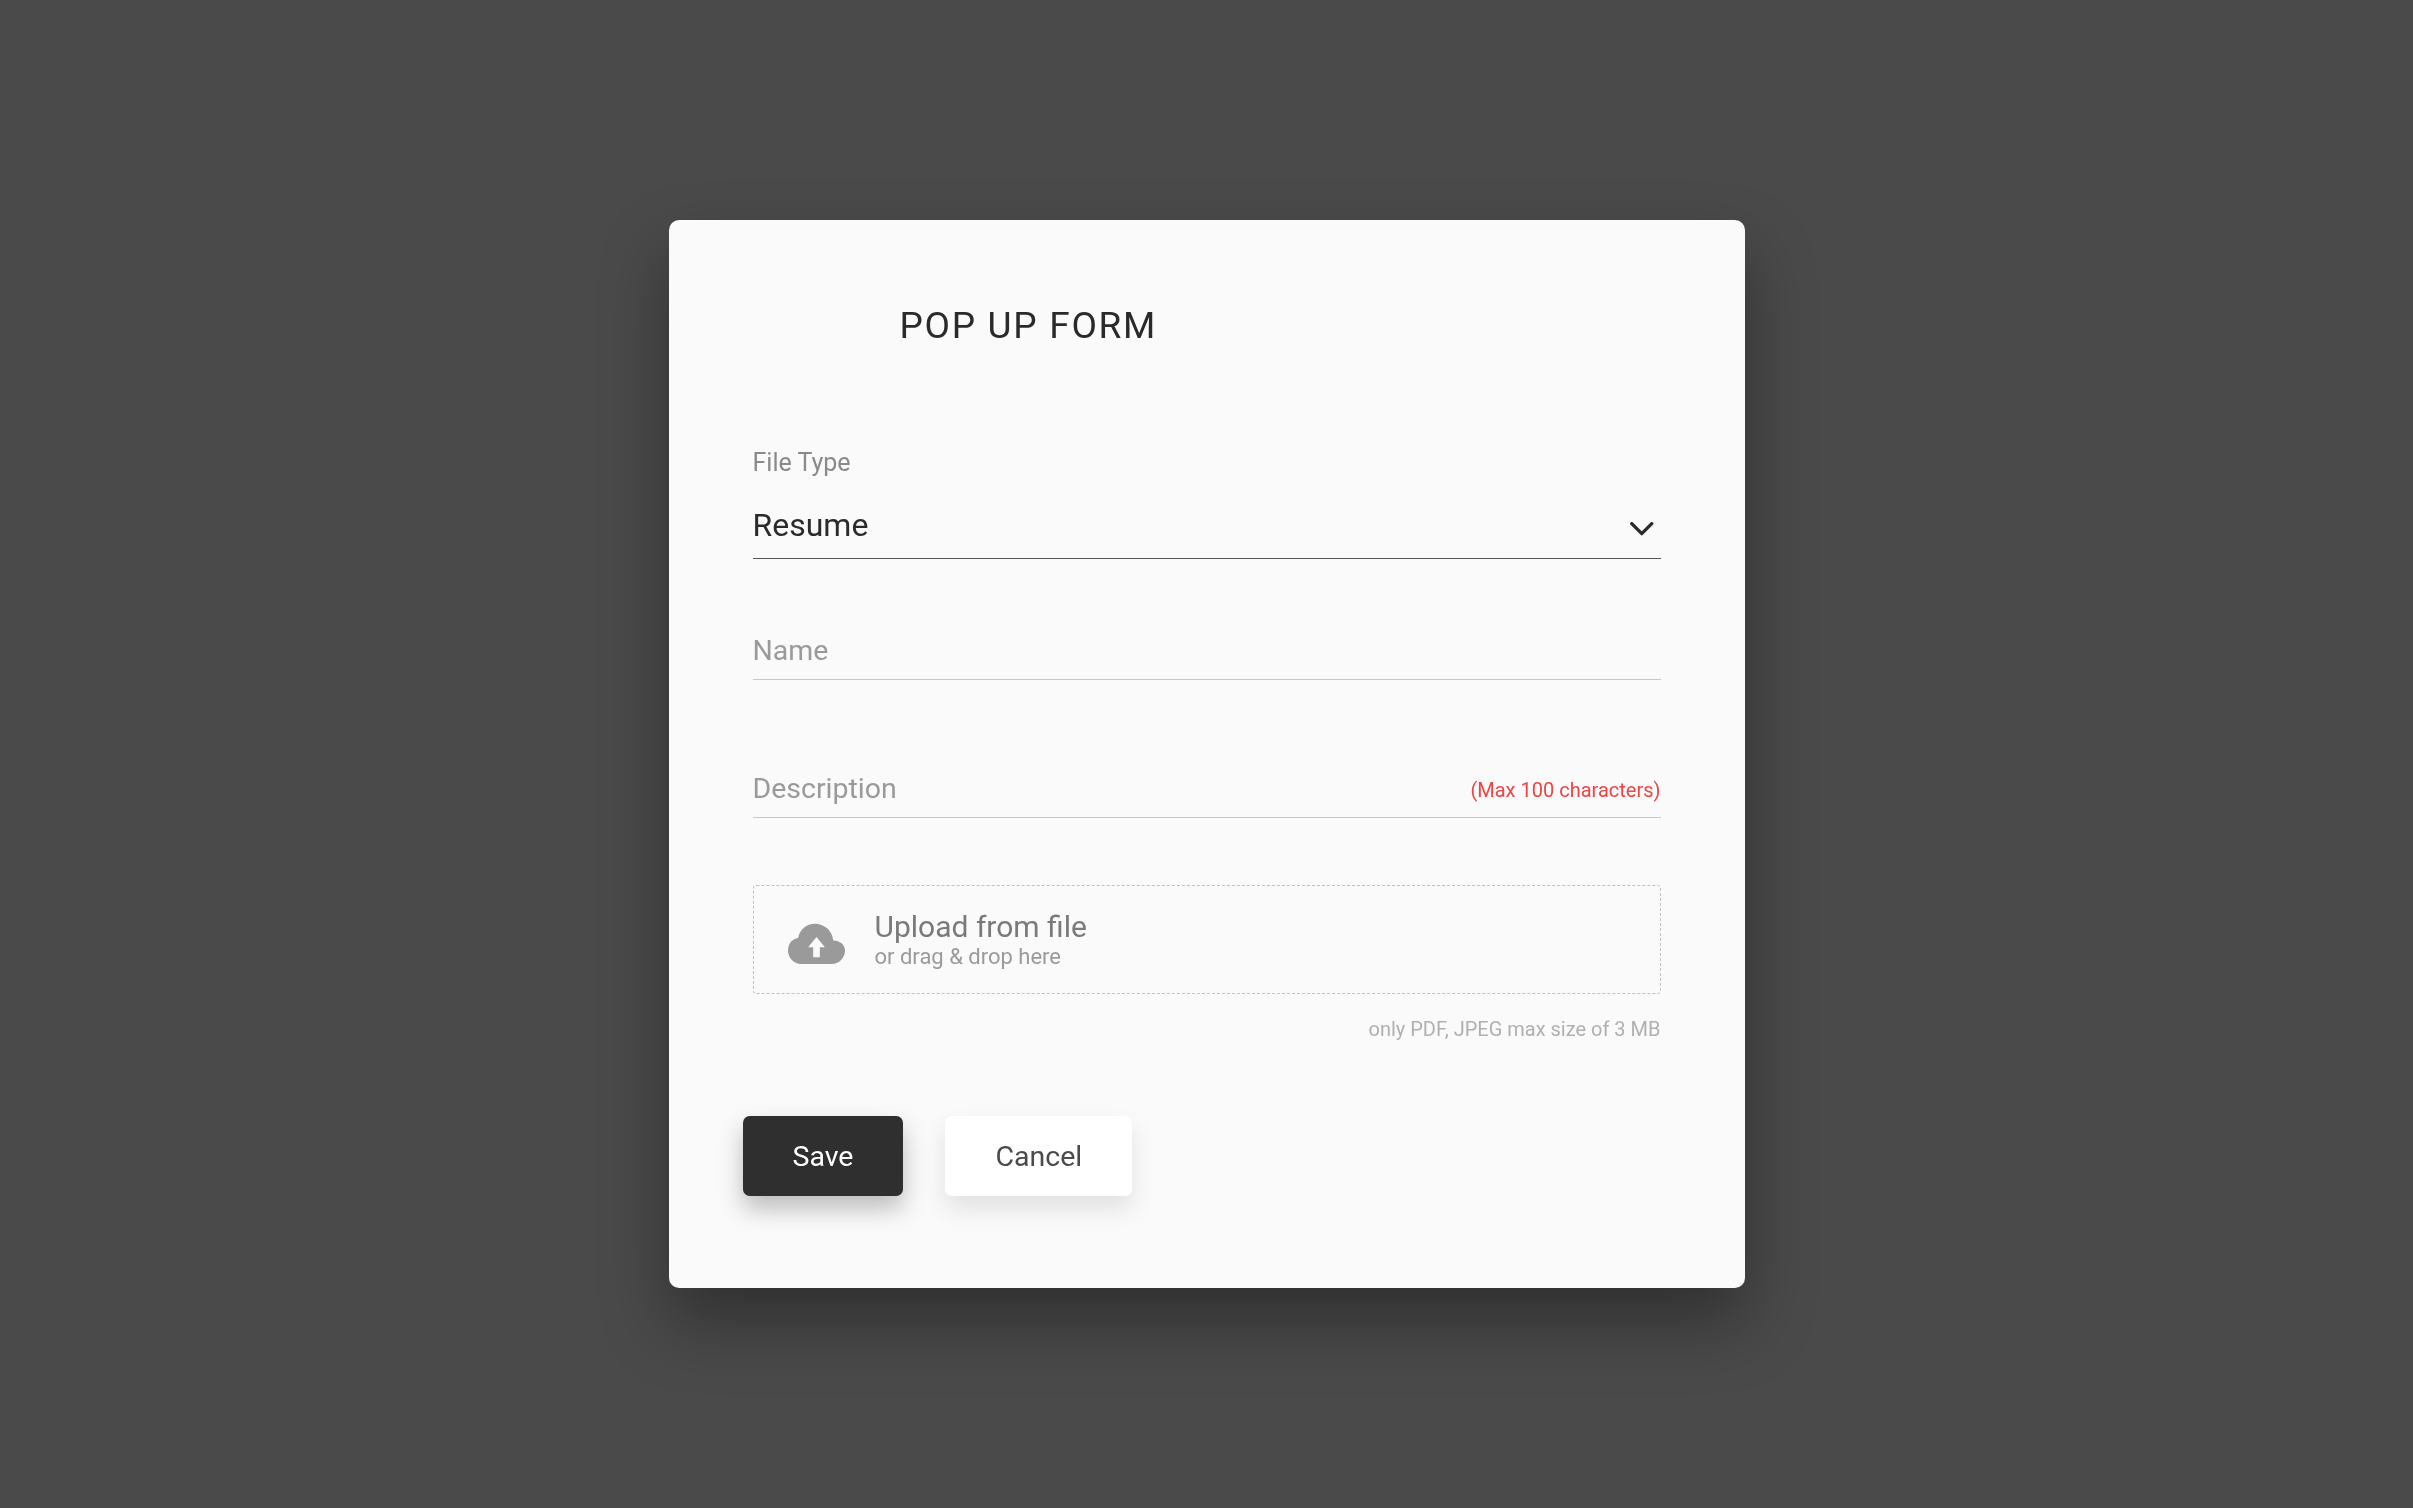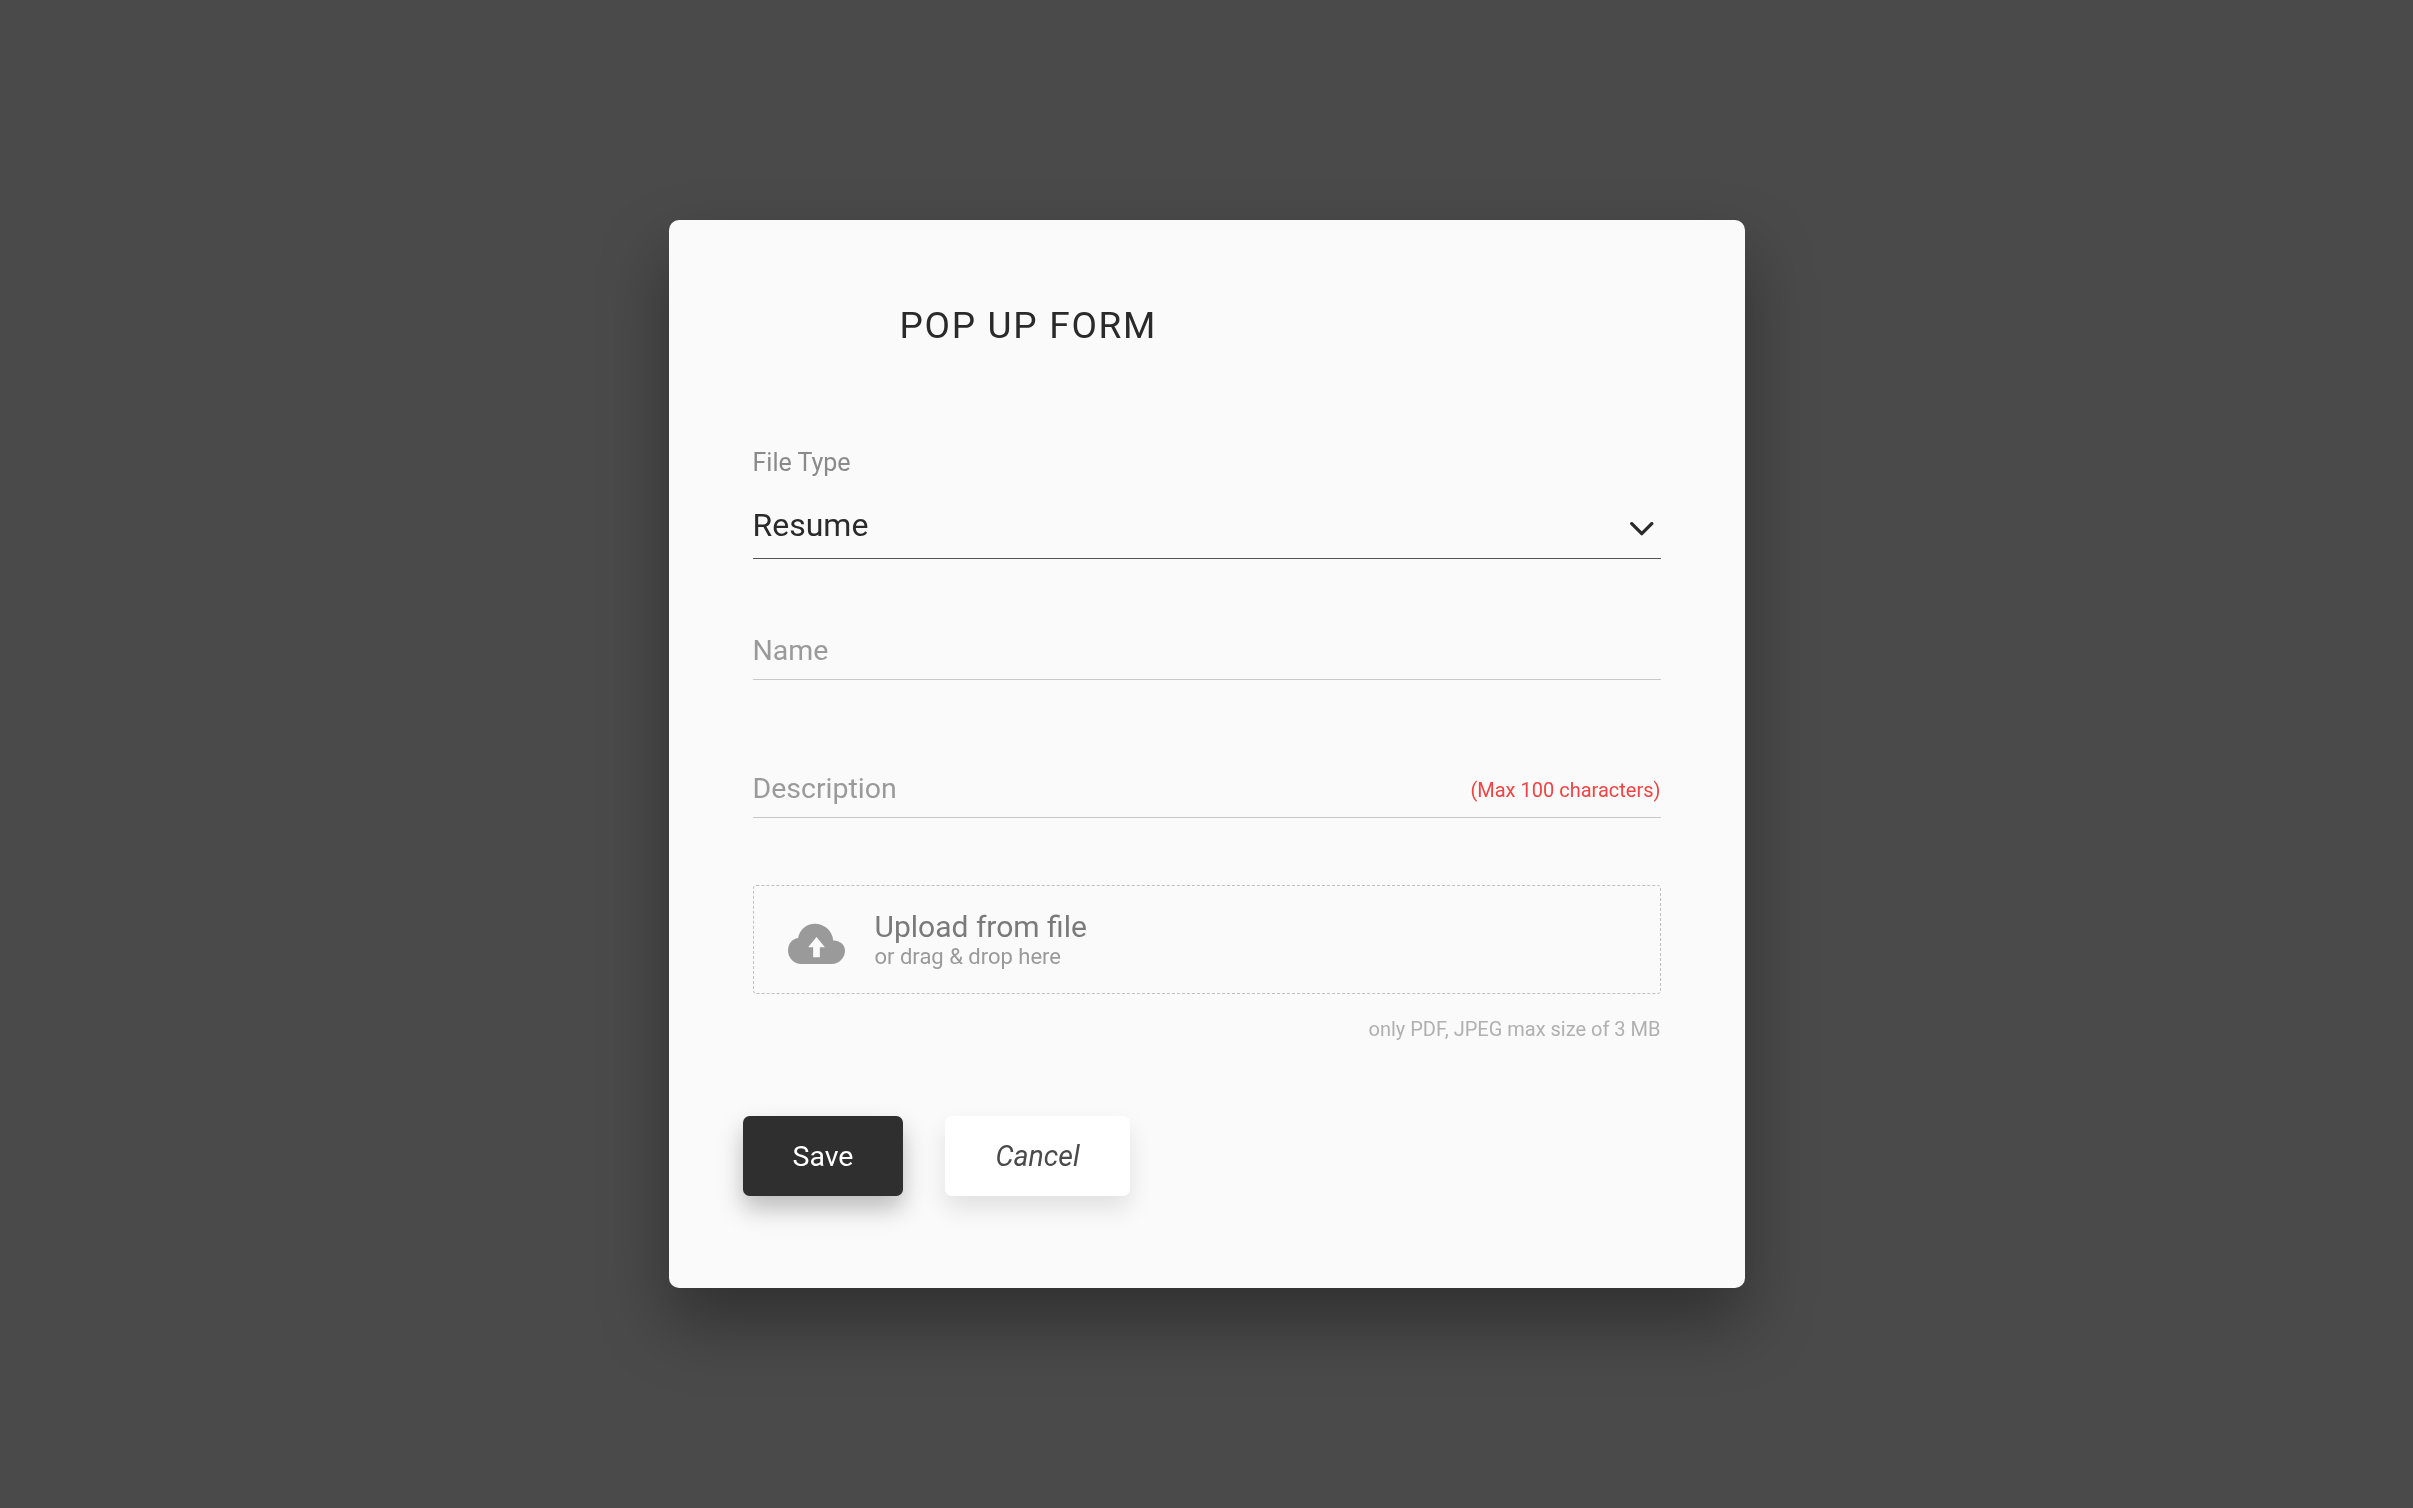--- a/index.html
+++ b/index.html
@@ -144,21 +144,20 @@
     }
     .btn-primary {
       background-color: #2f2f2f;
       color: #fff;
       box-shadow: 0 12.6px 25px rgba(0,0,0,0.25);
     }
     .btn-secondary {
       background-color: #fff;
       color: #4a4a4a;
       box-shadow: 0 12.6px 25px rgba(0,0,0,0.10);
-      font-style: italic;
     }
     .fg-filetype { margin-bottom: 67px; }
     .fg-addfile { margin-bottom: 71px; }
     .fg-name { margin-bottom: 84px; }
     .fg-desc { margin-bottom: 67px; }
     .fg-upload { margin-bottom: 0; }
   </style>
 </head>
 <body>
 

